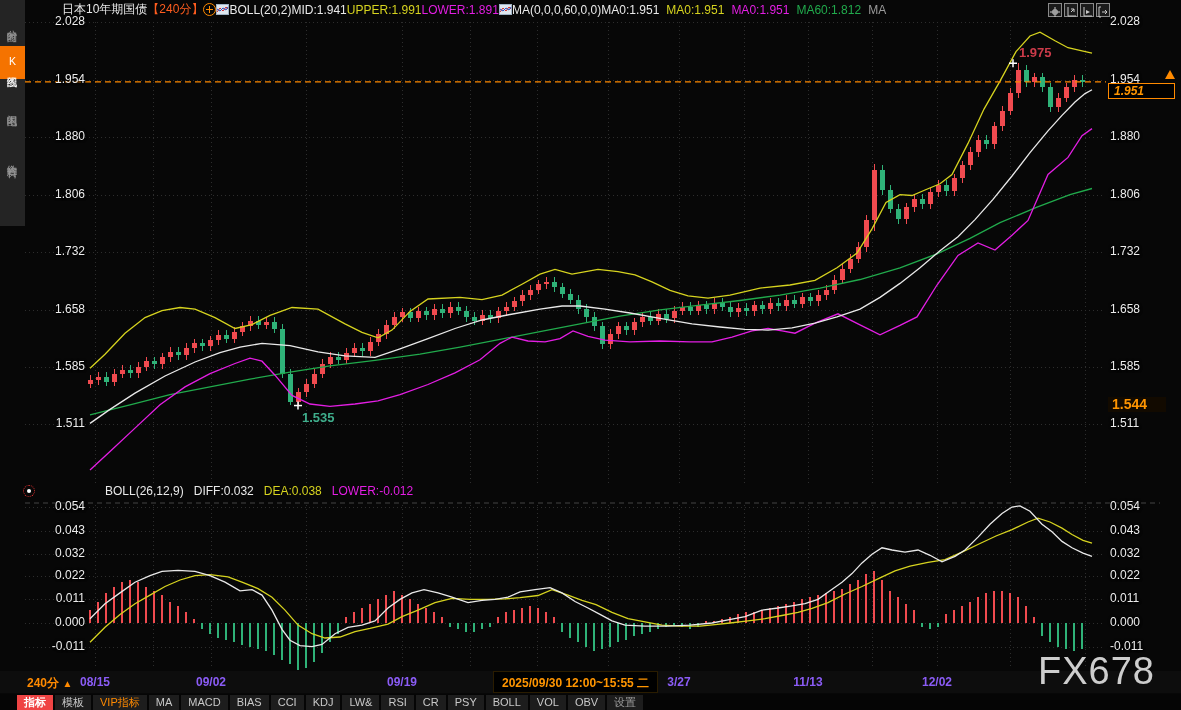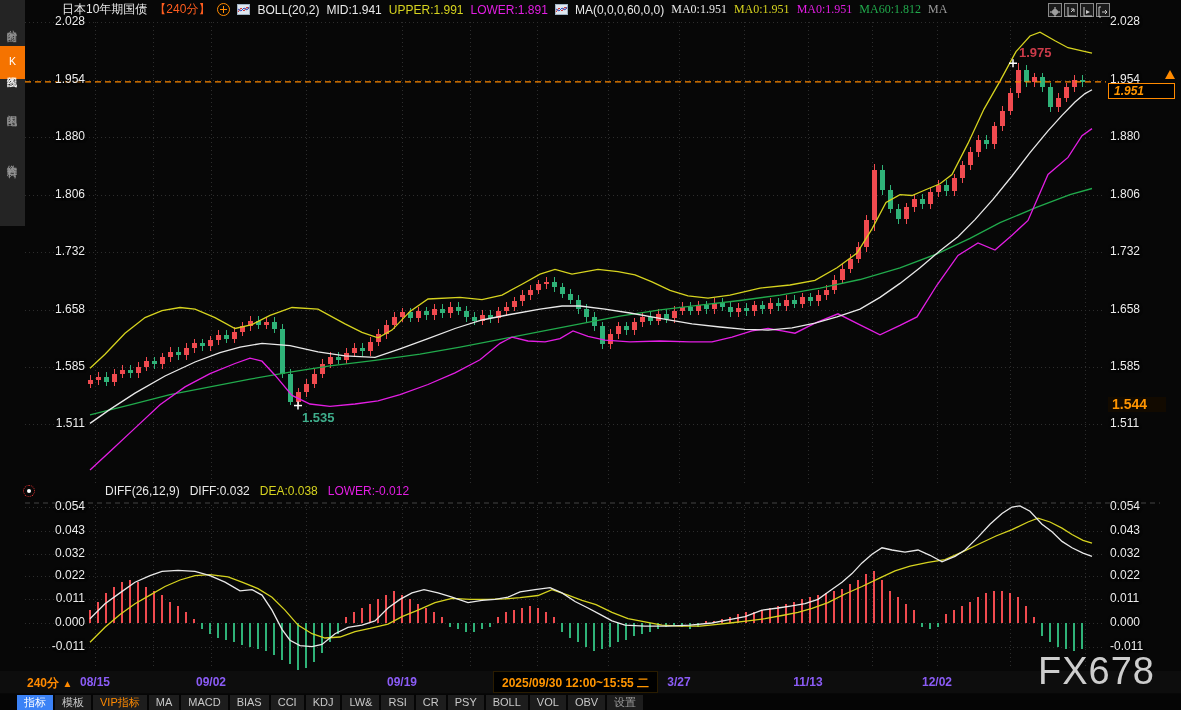--- a/index.html
+++ b/index.html
@@ -5,21 +5,21 @@
   html,body{margin:0;padding:0;background:#000;}
   .screen{position:relative;width:1181px;height:710px;background:#070707;overflow:hidden;
           font-family:"Liberation Sans","DejaVu Sans",sans-serif;color:#ddd;}
   svg#chart{position:absolute;left:0;top:0;}
   
   .sidebar{position:absolute;left:0;top:0;width:25px;height:226px;background:#242424;}
   .sb-item{position:absolute;left:0;width:25px;display:flex;align-items:center;justify-content:center;
            writing-mode:vertical-rl;text-orientation:upright;font-size:10.5px;letter-spacing:1px;color:#969696;cursor:pointer;}
   .sb-item.active{background:#f57300;color:#fff;}
   
-  .hdr{position:absolute;left:62px;top:2px;height:15px;display:flex;align-items:center;gap:7px;
+  .hdr{position:absolute;left:62px;top:2px;height:15px;display:flex;align-items:center;gap:0;
        font-size:12px;white-space:nowrap;z-index:5;}
   .c-white{color:#e9e9e9}.c-orange{color:#ff5d1f}.c-yellow{color:#d6d31f}.c-magenta{color:#e31ee3}
   .cplus{width:11px;height:11px;border:1px solid #ff8a00;border-radius:50%;position:relative;flex:0 0 auto;cursor:pointer;}
   .cplus i{position:absolute;background:#ff8a00;}
   .cplus i.h{left:2px;right:2px;top:4.5px;height:1.5px;}
   .cplus i.v{top:2px;bottom:2px;left:4.5px;width:1.5px;}
   .mini-chart{flex:0 0 auto;}
   
   .icon-btn{position:absolute;top:3px;width:14px;height:14px;background:#1b1b1b;border:1px solid #8a8a8a;
             box-sizing:border-box;z-index:6;cursor:pointer;}
@@ -42,21 +42,21 @@
   .xrow .period{position:absolute;left:27px;top:4px;color:#ff8a00;cursor:pointer;}
   .xrow .date{position:absolute;top:4px;color:#8b5cf6;transform:translateX(-50%);}
   .selbox{position:absolute;top:0;height:22px;line-height:22px;background:#000;color:#ff9500;
           padding:0 8px;border:1px solid #2a1c00;box-sizing:border-box;}
   .watermark{position:absolute;left:1038px;top:650px;font-size:38px;color:#cdcdcd;letter-spacing:1px;z-index:9;}
   
   .toolbar{position:absolute;left:0;top:694px;width:1181px;height:16px;background:#050505;display:flex;
            gap:2px;padding-left:17px;box-sizing:border-box;z-index:9;}
   .tb-btn{background:#1d1d1d;color:#c9c9c9;font-size:11px;line-height:15px;height:15px;margin-top:1px;
           padding:0 7px;cursor:pointer;white-space:nowrap;}
-  .tb-btn.active{background:#3b82f6;color:#fff;font-weight:normal;}
+  .tb-btn.active{background:#ef4444;color:#fff;font-weight:bold;}
   .tb-btn.vip{color:#ff8a00;}
   .tb-btn.muted{color:#9a9a9a;}
 </style>
 </head>
 <body>
 
 <div class="screen">
 
   <svg id="chart" width="1181" height="710">
       <g stroke="#2d2d2d" stroke-width="1" stroke-dasharray="1 3" shape-rendering="crispEdges">
@@ -523,21 +523,21 @@
     <span class="c-white">BOLL(20,2)</span>
     <span class="c-white">MID:1.941</span>
     <span class="c-yellow">UPPER:1.991</span>
     <span class="c-magenta">LOWER:1.891</span>
     <svg class="mini-chart" width="13" height="11">
       <rect x="0.5" y="0.5" width="12" height="10" fill="#dfe7ef" stroke="#9fb2c4"></rect>
       <polyline points="1,8 4,4 7,7 10,3 12,5" fill="none" stroke="#d03030" stroke-width="1"></polyline>
       <polyline points="1,5 4,7 7,4 10,6 12,3" fill="none" stroke="#3050c0" stroke-width="1"></polyline>
     </svg>
     <span class="c-white">MA(0,0,0,60,0,0)</span>
-    <span id="ma-values" style="display:flex;gap:7px;font-family:Liberation Serif, serif;">
+    <span id="ma-values" style="display:flex;gap:7px;">
         <span style="color: rgb(233, 233, 233);">MA0:1.951</span>
         <span style="color: rgb(214, 211, 31);">MA0:1.951</span>
         <span style="color: rgb(227, 30, 227);">MA0:1.951</span>
         <span style="color: rgb(33, 170, 76);">MA60:1.812</span>
         <span style="color: rgb(154, 154, 154);">MA</span>
       </span>
   </div>
 
   <div class="icon-btn" style="left:1048px">
     <svg width="12" height="12">
@@ -595,21 +595,21 @@
     </div>
 
   <div class="pricebox" id="pricebox" style="top: 83px; font-style: italic;">1.951</div>
   <div class="lowbox" id="lowbox" style="top: 397px;">1.544</div>
   <div class="up-arr"></div>
 
   <div class="macd-ico">
       <i></i>
     </div>
   <div class="macd-hdr">
-    <span class="c-white">DIFF(26,12,9)</span>
+    <span class="c-white">BOLL(26,12,9)</span>
     <span class="c-white">DIFF:0.032</span>
     <span class="c-yellow">DEA:0.038</span>
     <span class="c-magenta">LOWER:-0.012</span>
   </div>
 
   <div class="xrow" id="xrow">
     <span class="period">
       <span>240分</span>
       <span style="font-size:10px;">▲</span>
     </span>

